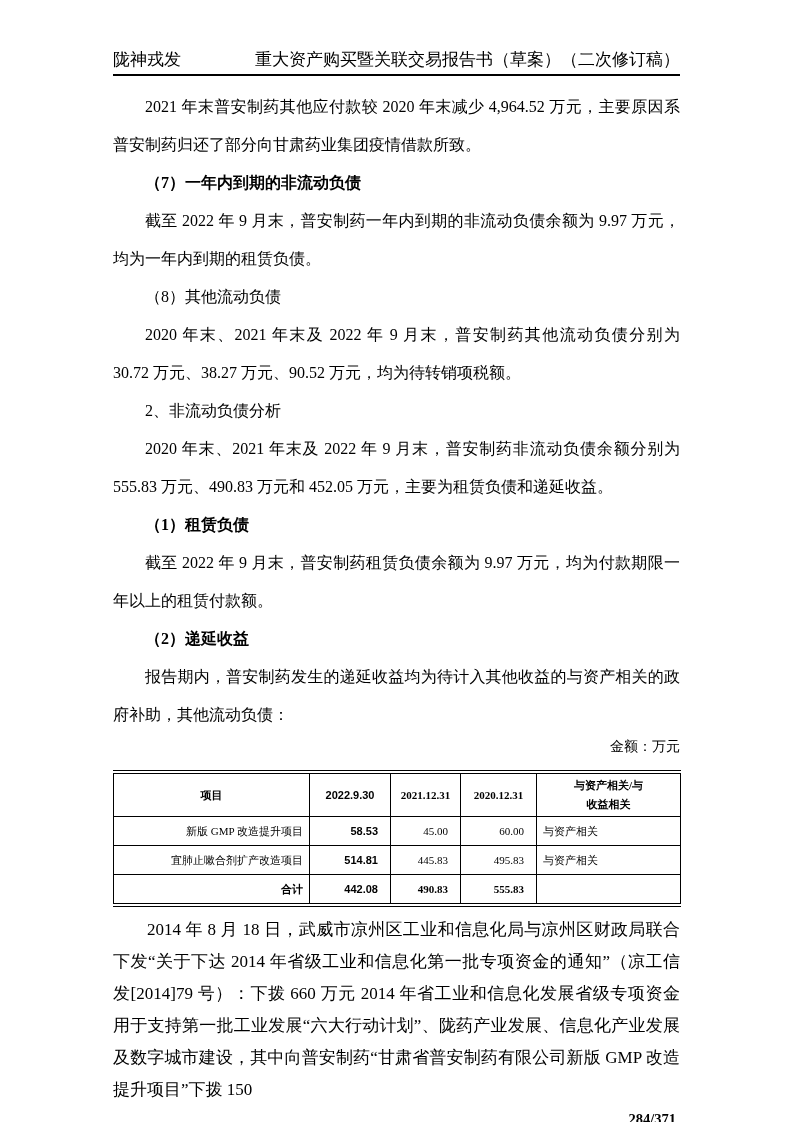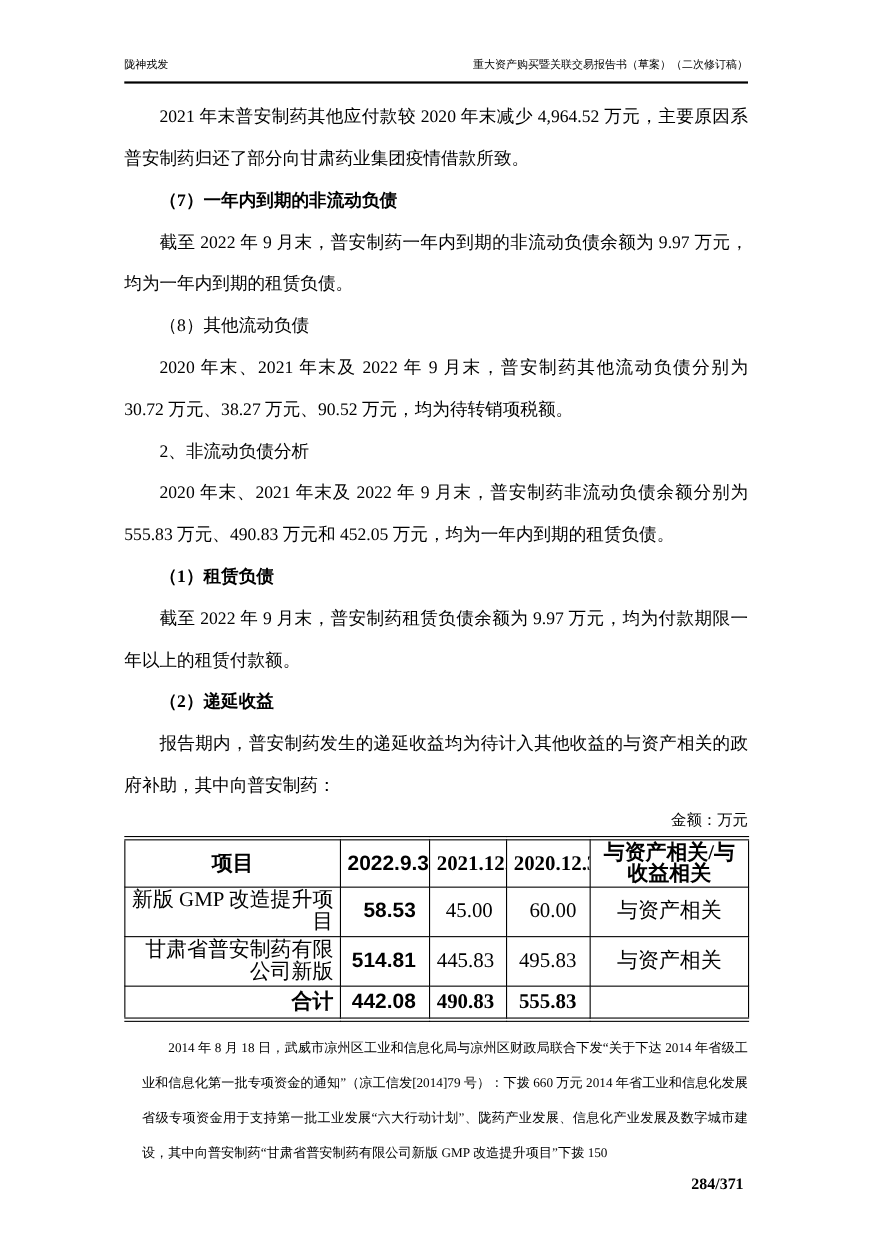--- a/index.html
+++ b/index.html
@@ -8,52 +8,52 @@
     background:#ffffff; color:#000;
     font-family:"Liberation Serif","DejaVu Serif",serif;
     overflow:hidden;
   }
   .page { padding:50px 113px 0 113px; box-sizing:border-box; width:793px; }
 
   
   .doc-header {
     display:flex; justify-content:space-between; align-items:flex-end;
     border-bottom:2px solid #000; padding-bottom:5px;
-    font-size:10px; line-height:19px;
+    font-size:17px; line-height:19px;
   }
 
   
   .body-text { margin-top:12px; font-size:16px; line-height:38px; text-align:justify; }
   .para { margin:0; text-indent:2em; }
   .heading { margin:0; text-indent:2em; }
   .kai-bold { font-weight:bold; }
   .b { font-weight:normal; }
 
   
   .unit-label { font-size:14px; line-height:22px; text-align:right; margin:2px 0 0 0; }
   table.fin {
     width:100%; border-collapse:collapse; table-layout:fixed;
     border-top:4px double #000; border-bottom:4px double #000;
-    font-size:19px; margin-top:2px;
+    font-size:11px; margin-top:12px;
   }
   table.fin th, table.fin td { border:1px solid #000; padding:2px 6px; overflow:hidden; }
   table.fin th {
     font-weight:bold; text-align:center; vertical-align:middle;
     height:34px; line-height:19px; white-space:pre-line;
   }
   table.fin td { height:24px; line-height:20px; }
   table.fin td:nth-child(1) { text-align:right; }
   table.fin td:nth-child(2), table.fin td:nth-child(3), table.fin td:nth-child(4)
     { text-align:right; padding-right:12px; }
-  table.fin td:nth-child(5) { text-align:center; }
+  table.fin td:nth-child(5) { text-align:left; }
   table.fin th:nth-child(2), table.fin td:nth-child(2)
     { font-family:"Liberation Sans","DejaVu Sans",sans-serif; font-weight:bold; }
   table.fin tr.total td { font-weight:bold; }
 
-  .last-para { font-size:12px; line-height:32px; text-align:justify; text-indent:2em; margin:7px 0 0 16px; }
+  .last-para { font-size:17px; line-height:32px; text-align:justify; text-indent:2em; margin:7px 0 0 0; }
   .page-number {
     text-align:right; font-weight:bold; font-size:14.5px; line-height:20px;
     margin-top:3px; padding-right:4px;
   }
 </style>
 </head>
 <body>
 
 <div class="page">
 
@@ -62,25 +62,25 @@
     <span>重大资产购买暨关联交易报告书（草案）（二次修订稿）</span>
   </div>
 
   <div class="body-text">
     <p class="para"><span>2021 年末普安制药其他应付款较 2020 年末减少 4,964.52 万元，主要原因系普安制药归还了部分向甘肃药业集团疫情借款所致。</span></p>
     <p class="heading kai-bold">（7）一年内到期的非流动负债</p>
     <p class="para"><span class="b">截至 2022 年 9 月末，普安制药一年内到期的非流动负债余额为 9.97 万元，均为一年内到期的租赁负债。</span></p>
     <p class="heading">（8）其他流动负债</p>
     <p class="para"><span>2020 年末、2021 年末及 </span><span class="b">2022 年 9 月末</span><span>，普安制药其他流动负债分别为 30.72 万元、38.27 万元、</span><span class="b">90.52 万元</span><span>，均为待转销项税额。</span></p>
     <p class="heading">2、非流动负债分析</p>
-    <p class="para"><span>2020 年末、2021 年末及 </span><span class="b">2022 年 9 月末</span><span>，普安制药非流动负债余额分别为 555.83 万元、490.83 万元和 </span><span class="b">452.05 万元</span><span>，均为一年内到期的租赁负债。</span></p>
+    <p class="para"><span>2020 年末、2021 年末及 </span><span class="b">2022 年 9 月末</span><span>，普安制药非流动负债余额分别为 555.83 万元、490.83 万元和 </span><span class="b">452.05 万元</span><span>，主要为租赁负债和递延收益。</span></p>
     <p class="heading kai-bold">（1）租赁负债</p>
     <p class="para"><span class="b">截至 2022 年 9 月末，普安制药租赁负债余额为 9.97 万元，均为付款期限一年以上的租赁付款额。</span></p>
     <p class="heading kai-bold">（2）递延收益</p>
-    <p class="para"><span>报告期内，普安制药发生的递延收益均为待计入其他收益的与资产相关的政府补助，其中向普安制药：</span></p>
+    <p class="para"><span>报告期内，普安制药发生的递延收益均为待计入其他收益的与资产相关的政府补助，其他流动负债：</span></p>
   </div>
 
   <p class="unit-label">金额：万元</p>
 
   <table class="fin">
     <colgroup>
         <col style="width: 196px;">
         <col style="width: 81px;">
         <col style="width: 70px;">
         <col style="width: 76px;">
@@ -98,21 +98,21 @@
     </thead>
     <tbody>
         <tr>
           <td>新版 GMP 改造提升项目</td>
           <td class="b">58.53</td>
           <td>45.00</td>
           <td>60.00</td>
           <td>与资产相关</td>
         </tr>
         <tr>
-          <td>甘肃省普安制药有限公司新版</td>
+          <td>宜肺止嗽合剂扩产改造项目</td>
           <td class="b">514.81</td>
           <td>445.83</td>
           <td>495.83</td>
           <td>与资产相关</td>
         </tr>
         <tr class="total">
           <td class="b">合计</td>
           <td class="b">442.08</td>
           <td class="b">490.83</td>
           <td class="b">555.83</td>

